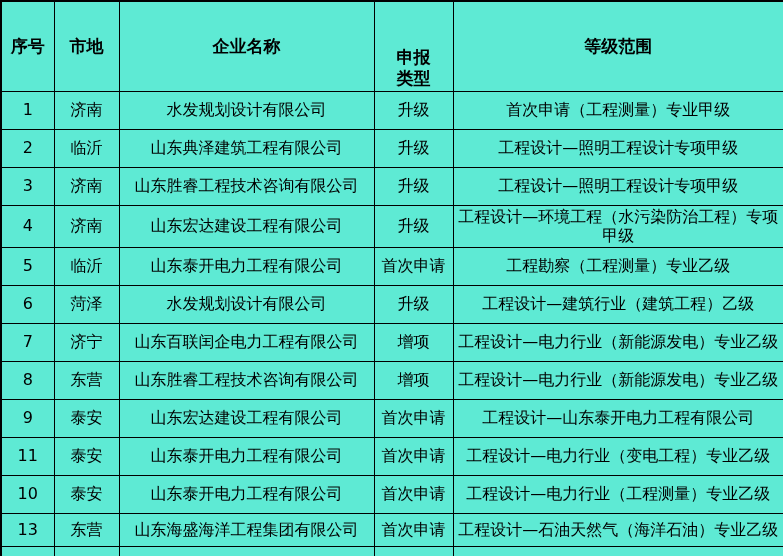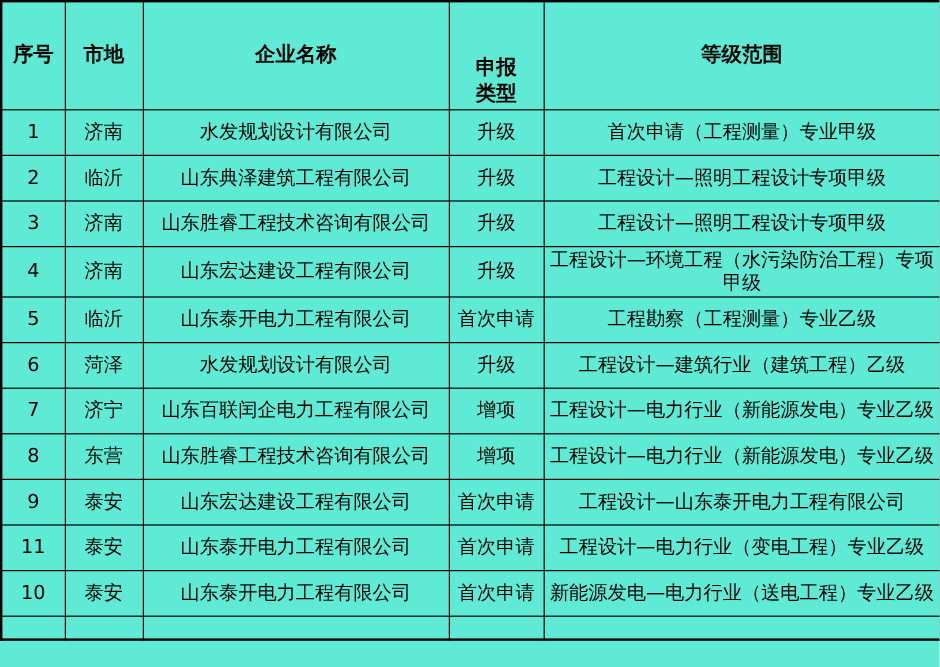--- a/index.html
+++ b/index.html
@@ -143,21 +143,28 @@
           <td>泰安</td>
           <td>山东泰开电力工程有限公司</td>
           <td>首次申请</td>
           <td>工程设计—电力行业（变电工程）专业乙级</td>
         </tr>
         <tr>
           <td>10</td>
           <td>泰安</td>
           <td>山东泰开电力工程有限公司</td>
           <td>首次申请</td>
-          <td>新能源发电—电力行业（送电工程）专业乙级</td>
+          <td>工程设计—电力行业（工程测量）专业乙级</td>
+        </tr>
+        <tr class="row-short">
+          <td>13</td>
+          <td>东营</td>
+          <td>山东海盛海洋工程集团有限公司</td>
+          <td>首次申请</td>
+          <td>工程设计—石油天然气（海洋石油）专业乙级</td>
         </tr>
         <tr class="partial">
           <td></td>
           <td></td>
           <td></td>
           <td></td>
           <td></td>
         </tr>
       </tbody>
   </table>

